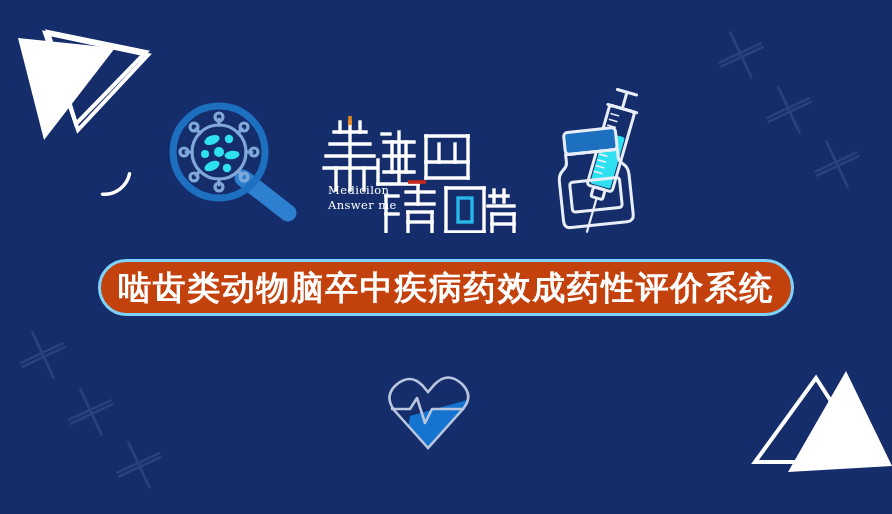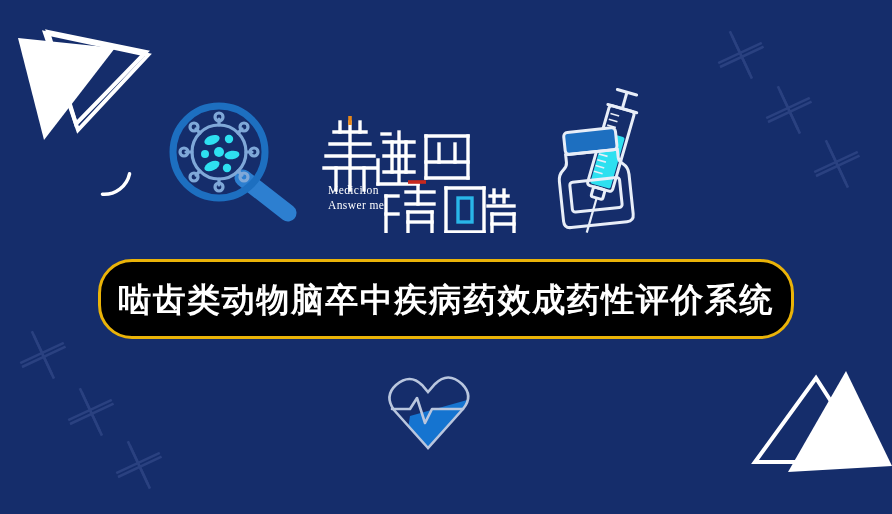--- a/index.html
+++ b/index.html
@@ -38,33 +38,33 @@
     position: absolute;
     left: 6px;
     top: 75px;
     color: #ffffff;
     font-size: 11.5px;
     line-height: 15px;
     letter-spacing: 0.4px;
     font-family: "DejaVu Serif", "Liberation Serif", serif;
     white-space: nowrap;
   }
-  #logo-en div { white-space: nowrap; font-family: Liberation Serif, serif; }
+  #logo-en div { white-space: nowrap; }
 
   
   #title-pill {
     position: absolute;
     left: 98px;
     top: 259px;
     width: 696px;
-    height: 80px;
+    height: 57px;
     box-sizing: border-box;
-    border: 3px solid #eab308;
+    border: 3px solid #7dd3fc;
     border-radius: 34px;
-    background: #000000;
+    background: #c2410c;
     display: flex;
     align-items: center;
     justify-content: center;
   }
   #title-text {
     color: #ffffff;
     font-size: 33px;
     font-weight: bold;
     letter-spacing: 1.5px;
     line-height: 1;

